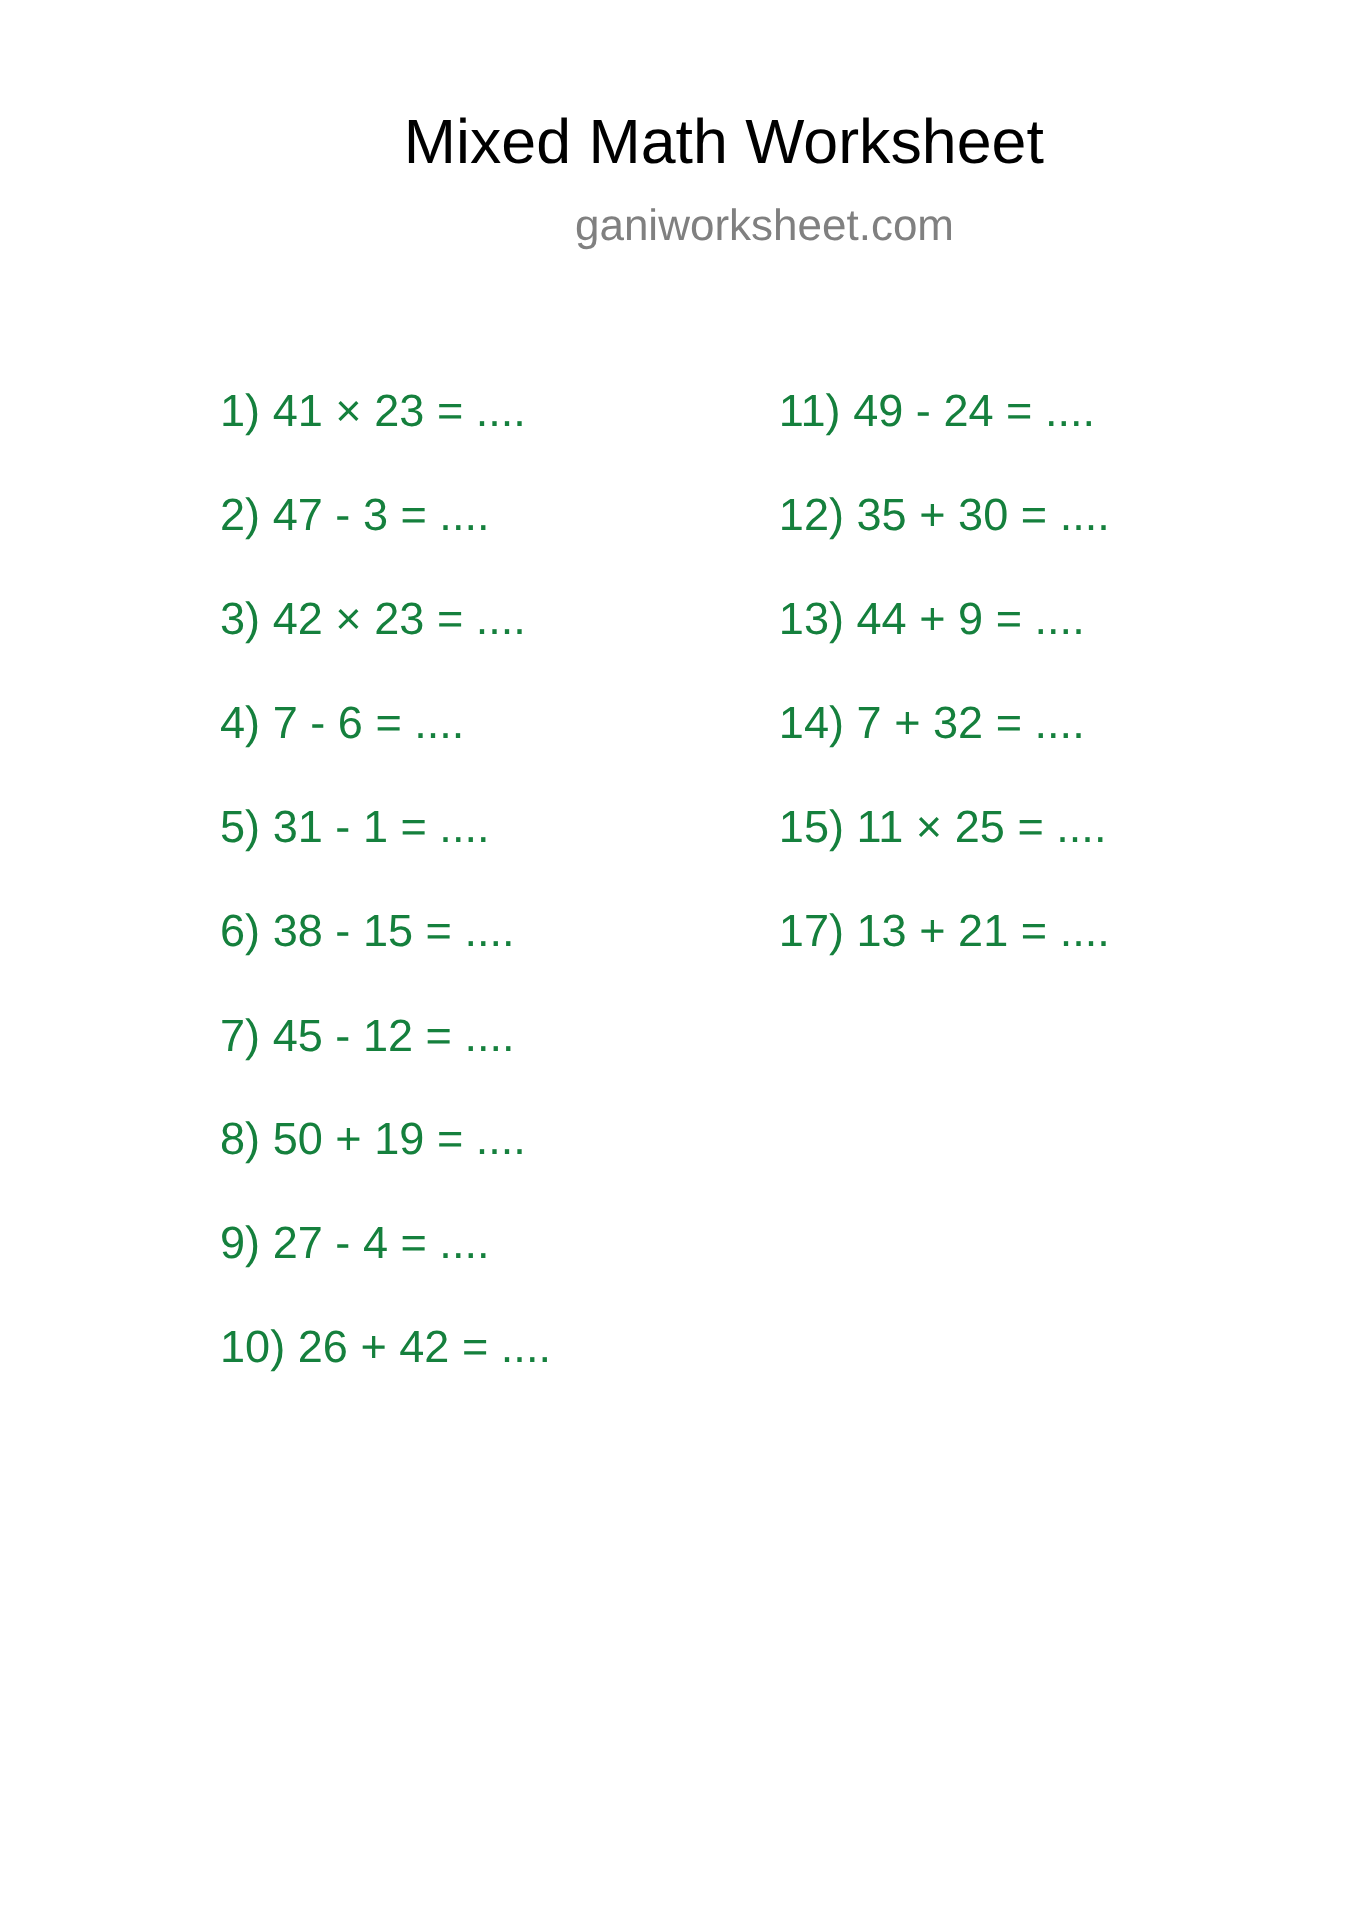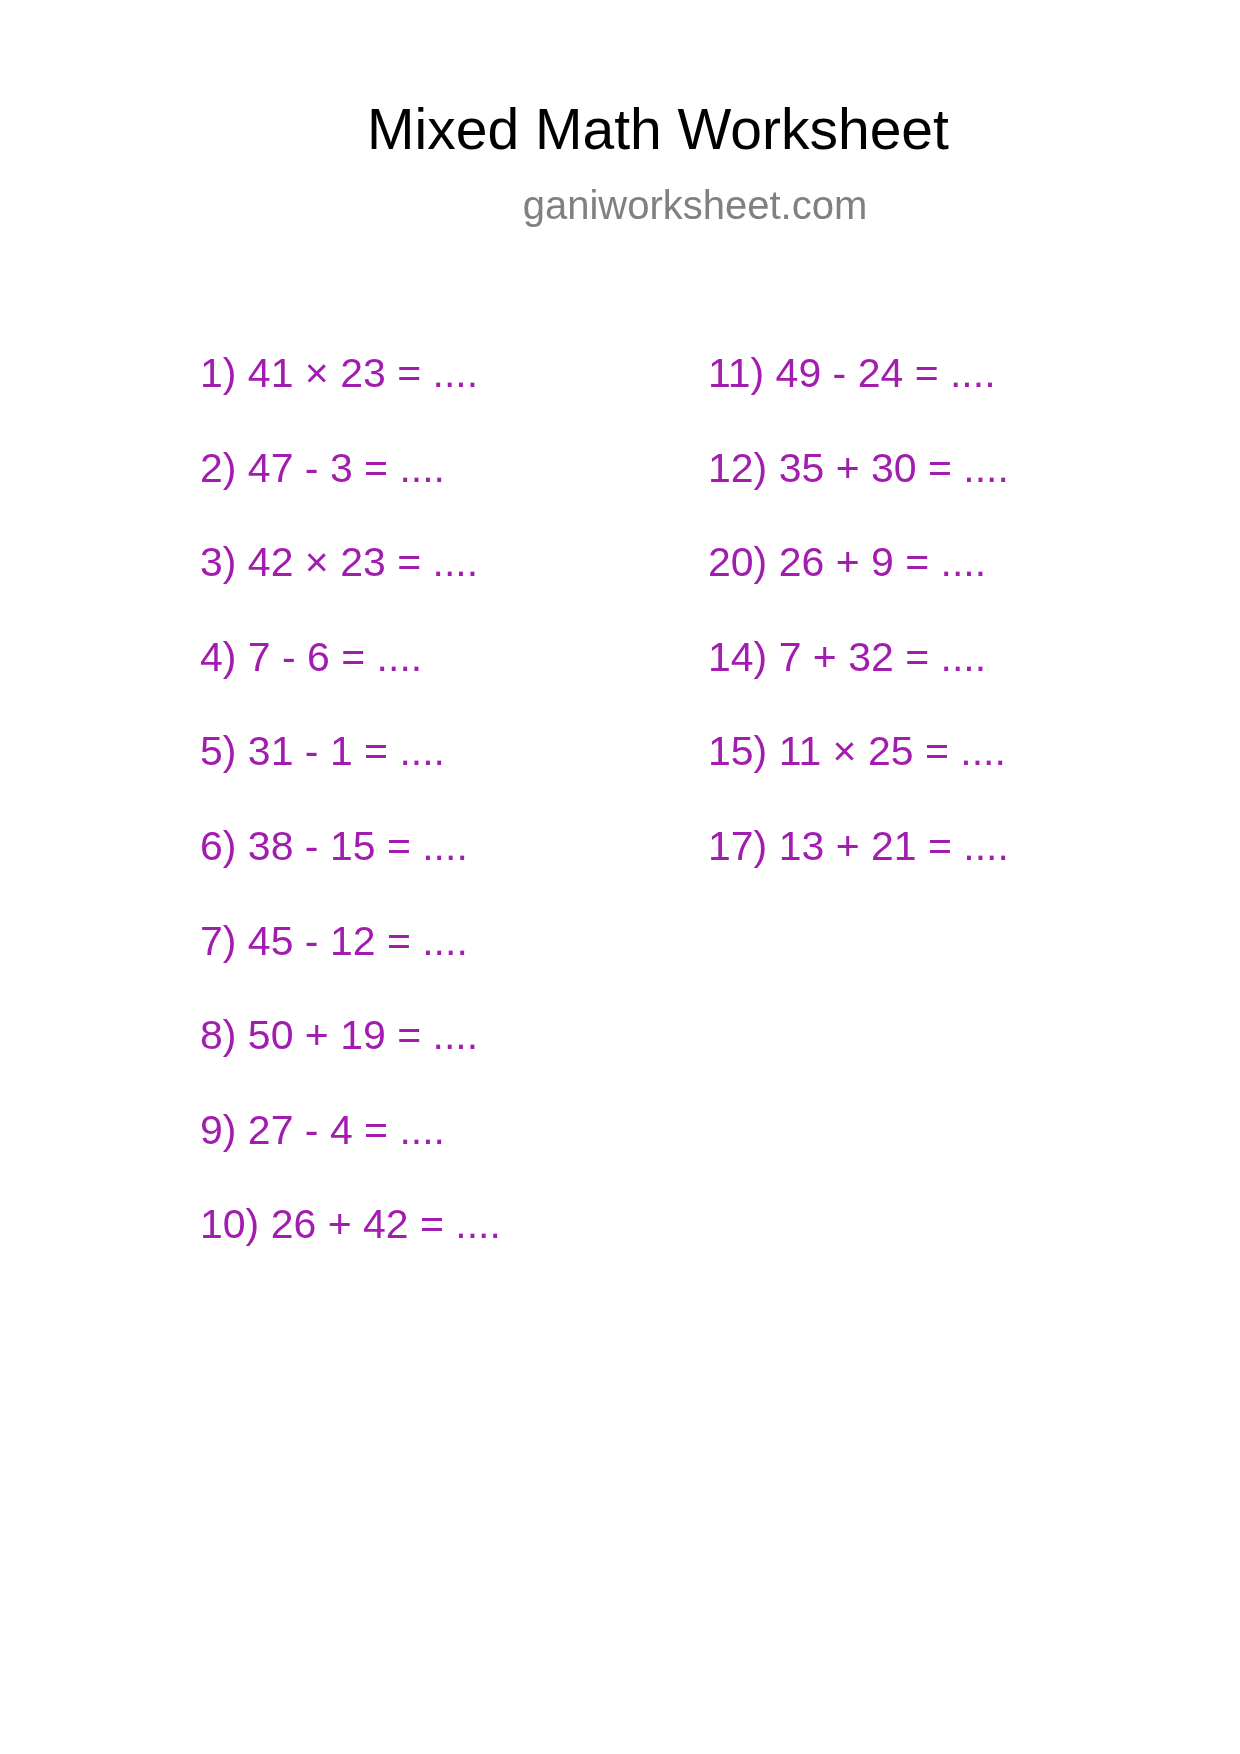--- a/index.html
+++ b/index.html
@@ -48,21 +48,21 @@
       position: absolute;
       top: 350px;
     }
     .col-left { left: 200px; }
     .col-right { left: 708px; }
     .problem {
       font-size: 41px;
       line-height: 46px;
       height: 94.6px;
       white-space: pre;
-      color: #a21caf;
+      color: #15803d;
     }
   </style>
 </head>
 <body>
 
 <div class="page">
   <h1 class="title">Mixed Math Worksheet</h1>
   <div class="subtitle">ganiworksheet.com</div>
 
   <div class="column col-left">
@@ -74,18 +74,18 @@
     <div class="problem">6) 38 - 15 = ....</div>
     <div class="problem">7) 45 - 12 = ....</div>
     <div class="problem">8) 50 + 19 = ....</div>
     <div class="problem">9) 27 - 4 = ....</div>
     <div class="problem">10) 26 + 42 = ....</div>
   </div>
 
   <div class="column col-right">
     <div class="problem">11) 49 - 24 = ....</div>
     <div class="problem">12) 35 + 30 = ....</div>
-    <div class="problem">20) 26 + 9 = ....</div>
+    <div class="problem">13) 44 + 9 = ....</div>
     <div class="problem">14) 7 + 32 = ....</div>
     <div class="problem">15) 11 × 25 = ....</div>
     <div class="problem">17) 13 + 21 = ....</div>
   </div>
 </div>
 
 </body></html>

